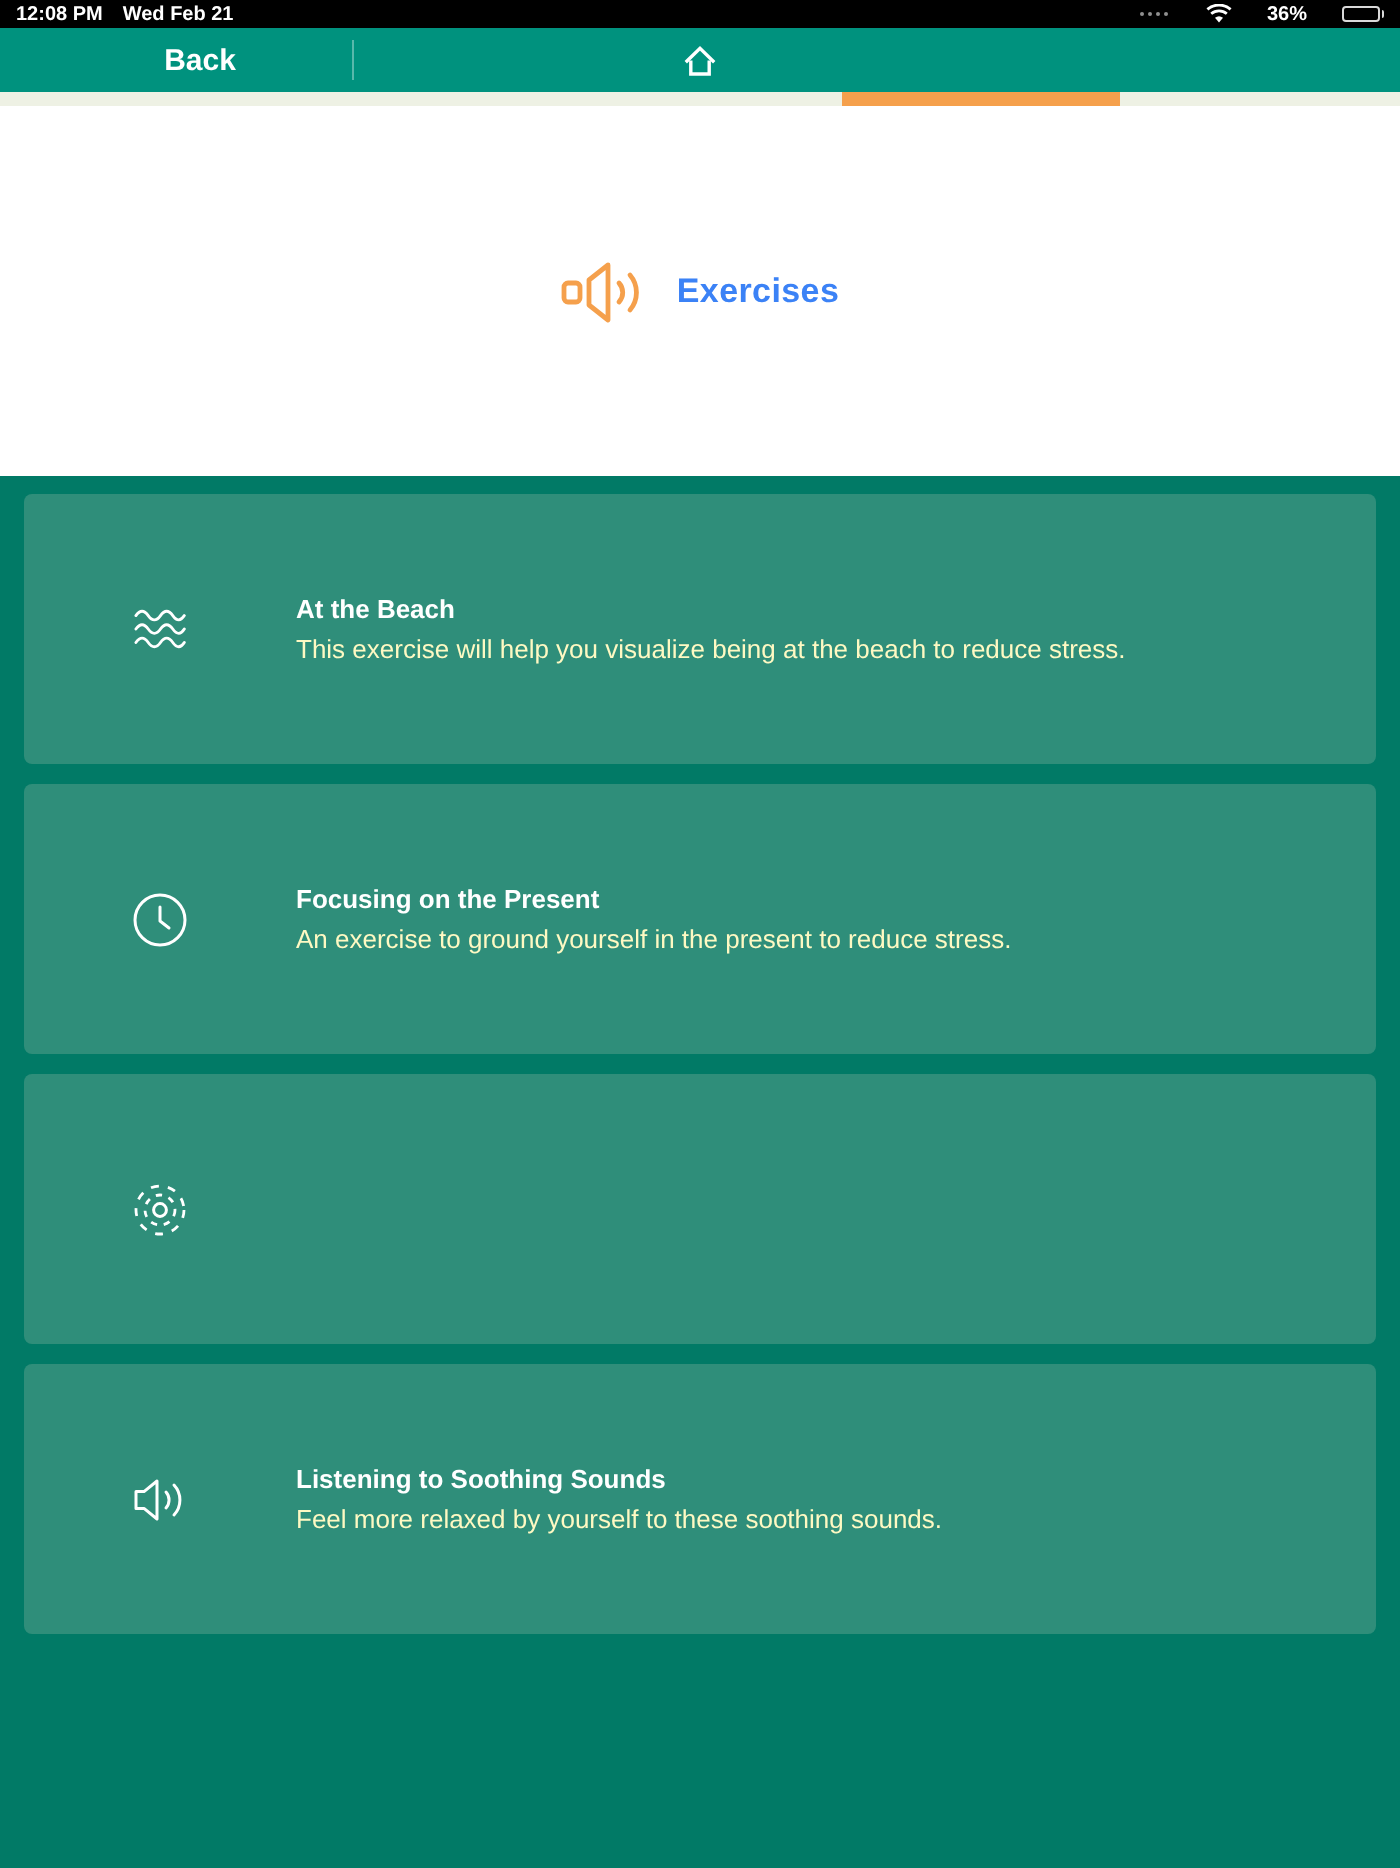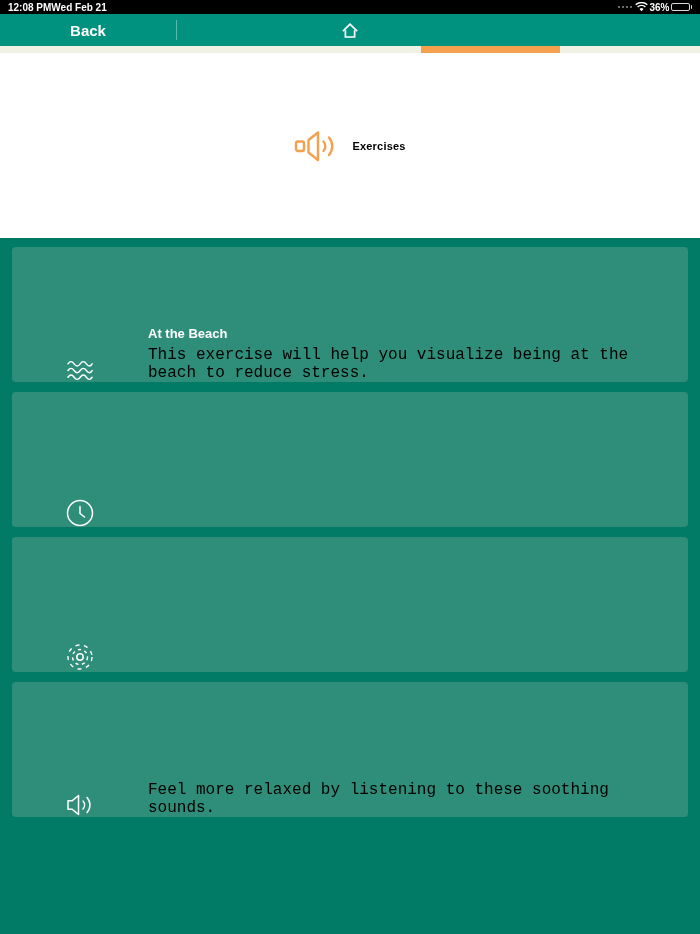--- a/index.html
+++ b/index.html
@@ -7,56 +7,56 @@
     width:700px;height:934px;position:relative;overflow:hidden;
     font-family:"Liberation Sans","DejaVu Sans",sans-serif;
     background:#017A66;
   }
   
   .statusbar{
     height:14px;background:#000;color:#fff;
     display:flex;align-items:center;justify-content:space-between;
     font-size:10px;font-weight:700;padding:0 8px;box-sizing:border-box;
   }
-  .sb-left{display:flex;align-items:center;}
-  .sb-right{display:flex;gap:1px;align-items:center;font-weight:700;}
+  .sb-left{display:flex;gap:10px;align-items:center;}
+  .sb-right{display:flex;gap:17px;align-items:center;font-weight:700;}
   .cell-dots{display:flex;gap:2px;align-items:center;margin-right:2px;}
   .cell-dots i{width:2px;height:2px;border-radius:50%;background:#8f8f8f;display:block;}
   .battery{display:flex;align-items:center;gap:1px;}
   .batt-body{width:19px;height:8px;border:1px solid rgba(255,255,255,.85);border-radius:2px;padding:1px;box-sizing:border-box;}
   .batt-fill{width:35%;height:100%;background:#fff;border-radius:1px;}
   .batt-tip{width:1.5px;height:3.5px;background:rgba(255,255,255,.85);border-radius:0 1px 1px 0;}
   
   .navbar{height:32px;background:#00927E;position:relative;}
   .back-btn{
-    position:absolute;left:0;top:0;width:176px;height:32px;
+    position:absolute;left:12px;top:0;width:176px;height:32px;
     display:flex;align-items:center;justify-content:center;
     color:#fff;font-size:15px;font-weight:700;cursor:pointer;
   }
   .nav-divider{position:absolute;left:176px;top:6px;width:1px;height:20px;background:rgba(255,255,255,.35);}
   .home-btn{
     position:absolute;left:50%;top:0;transform:translateX(-50%);
     width:44px;height:32px;display:flex;align-items:center;justify-content:center;cursor:pointer;
   }
   
   .progress-track{position:relative;height:7px;background:#EEF1E4;}
   .progress-fill{position:absolute;left:421px;top:0;width:139px;height:7px;background:#F5A04C;}
   
   .hero{height:185px;background:#fff;display:flex;align-items:center;justify-content:center;gap:14px;}
-  .hero-title{font-size:11px;font-weight:700;color:#000000;letter-spacing:.2px;}
+  .hero-title{font-size:17px;font-weight:700;color:#3b82f6;letter-spacing:.2px;}
   
   .list{padding:9px 12px 0 12px;display:flex;flex-direction:column;gap:10px;}
   .card{
     background:#2F8E7A;border-radius:4px;height:135px;
-    display:flex;align-items:flex-end;cursor:pointer;flex:none;
+    display:flex;align-items:center;cursor:pointer;flex:none;
   }
   .card-icon{width:40px;margin-left:48px;display:flex;align-items:center;justify-content:center;flex:none;}
   .card-text{margin-left:48px;margin-right:24px;color:#fff;}
   .card-title{font-size:13px;font-weight:700;margin-bottom:5px;}
-  .card-desc{font-size:16px;font-weight:400;color:#000000;font-family:Liberation Mono, monospace;}
+  .card-desc{font-size:13px;font-weight:400;color:#fef9c3;}
   .bottom-strip{position:absolute;left:0;bottom:0;width:700px;height:16px;background:#017A66;}
   svg{display:block;}
 </style>
 </head>
 <body>
 
 <div class="statusbar">
   <div class="sb-left">
     <span>12:08 PM</span>
     <span>Wed Feb 21</span>
@@ -130,20 +130,24 @@
     </div>
   </div>
 
   <div class="card">
     <div class="card-icon">
       <svg width="28" height="28" viewBox="0 0 28 28">
         <circle cx="14" cy="14" r="12.5" stroke="#fff" stroke-width="1.5" fill="none"></circle>
         <path d="M14 7.5 L14 14.5 L18.5 18" stroke="#fff" stroke-width="1.5" fill="none" stroke-linecap="round" stroke-linejoin="round"></path>
       </svg>
     </div>
+    <div class="card-text">
+      <div class="card-title">Focusing on the Present</div>
+      <div class="card-desc">An exercise to ground yourself in the present to reduce stress.</div>
+    </div>
   </div>
 
   <div class="card">
     <div class="card-icon">
       <svg width="30" height="30" viewBox="0 0 30 30">
         <circle cx="15" cy="15" r="3.2" stroke="#fff" stroke-width="1.5" fill="none"></circle>
         <circle cx="15" cy="15" r="7.5" stroke="#fff" stroke-width="1.4" fill="none" stroke-dasharray="3.2 3.4"></circle>
         <circle cx="15" cy="15" r="12" stroke="#fff" stroke-width="1.4" fill="none" stroke-dasharray="4 4.6"></circle>
       </svg>
     </div>
@@ -154,19 +158,20 @@
 
   <div class="card">
     <div class="card-icon">
       <svg width="30" height="24" viewBox="0 0 30 24">
         <path d="M13.5 2.5 L7 7.8 L3 7.8 L3 16.2 L7 16.2 L13.5 21.5 Z" stroke="#fff" stroke-width="1.5" fill="none" stroke-linejoin="round"></path>
         <path d="M18 8 a6 6 0 0 1 0 8" stroke="#fff" stroke-width="1.5" fill="none" stroke-linecap="round"></path>
         <path d="M22 4.5 a11 11 0 0 1 0 15" stroke="#fff" stroke-width="1.5" fill="none" stroke-linecap="round"></path>
       </svg>
     </div>
     <div class="card-text">
-      <div class="card-desc">Feel more relaxed by listening to these soothing sounds.</div>
+      <div class="card-title">Listening to Soothing Sounds</div>
+      <div class="card-desc">Feel more relaxed by yourself to these soothing sounds.</div>
     </div>
   </div>
 
 </div>
 
 <div class="bottom-strip"></div>
 
 </body></html>

